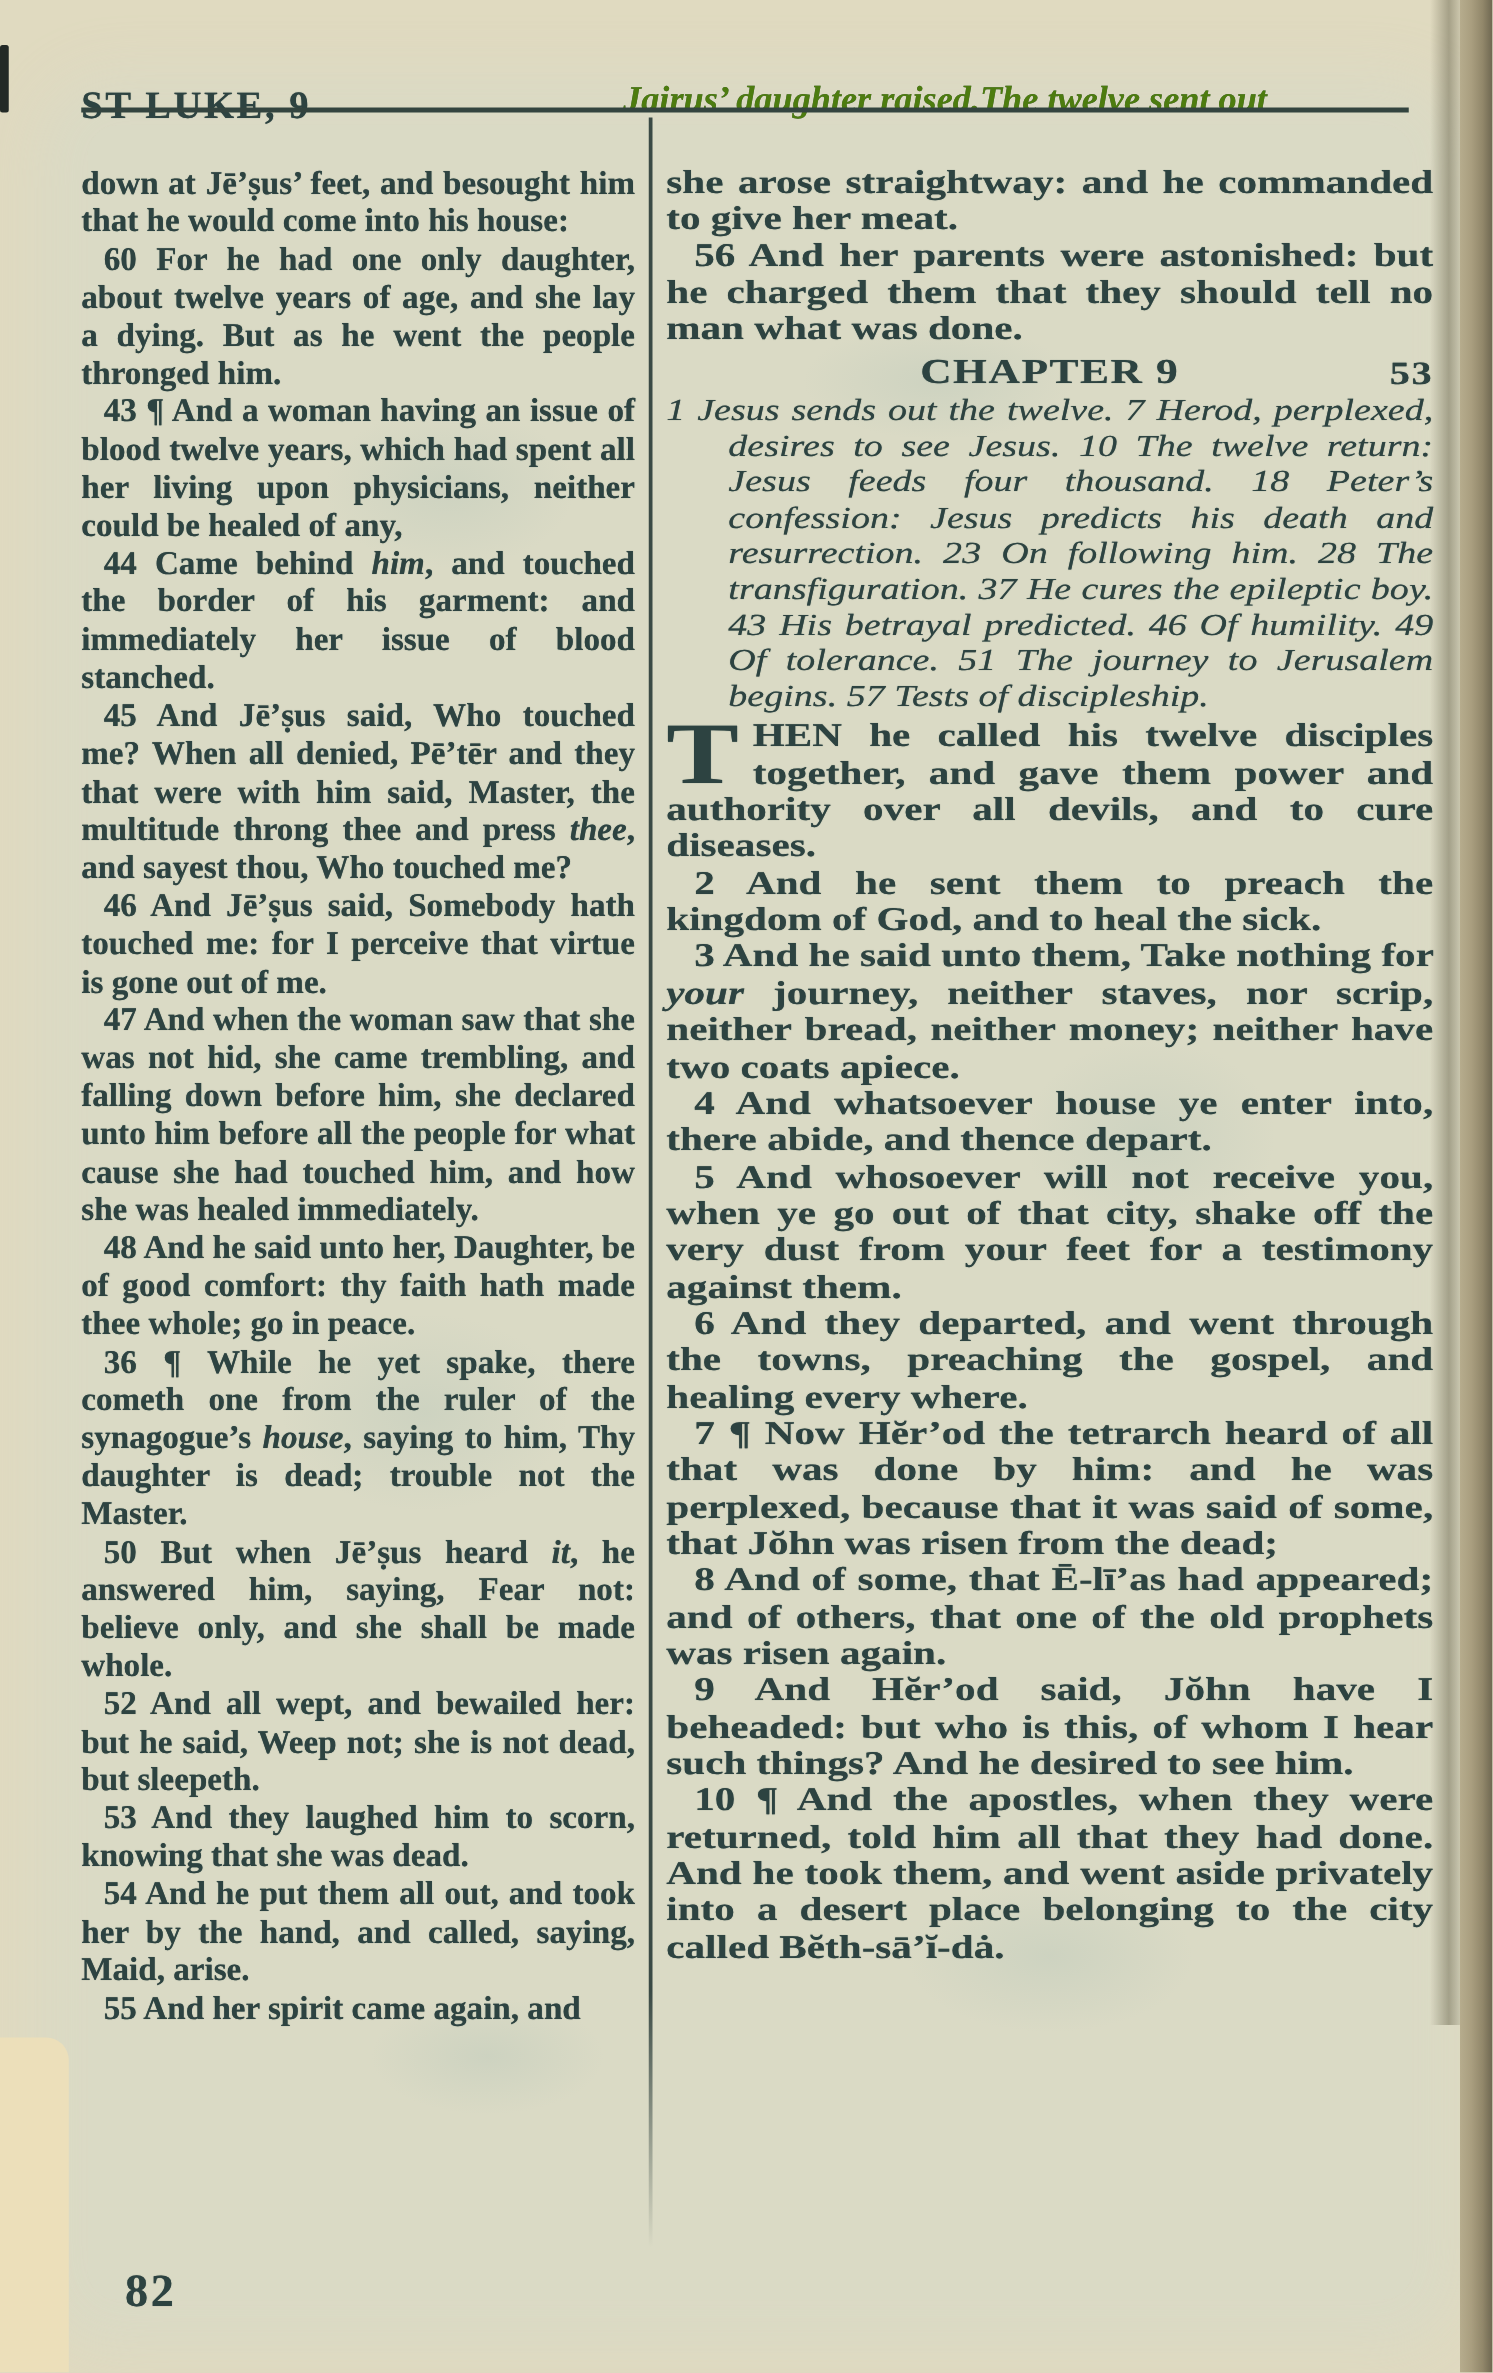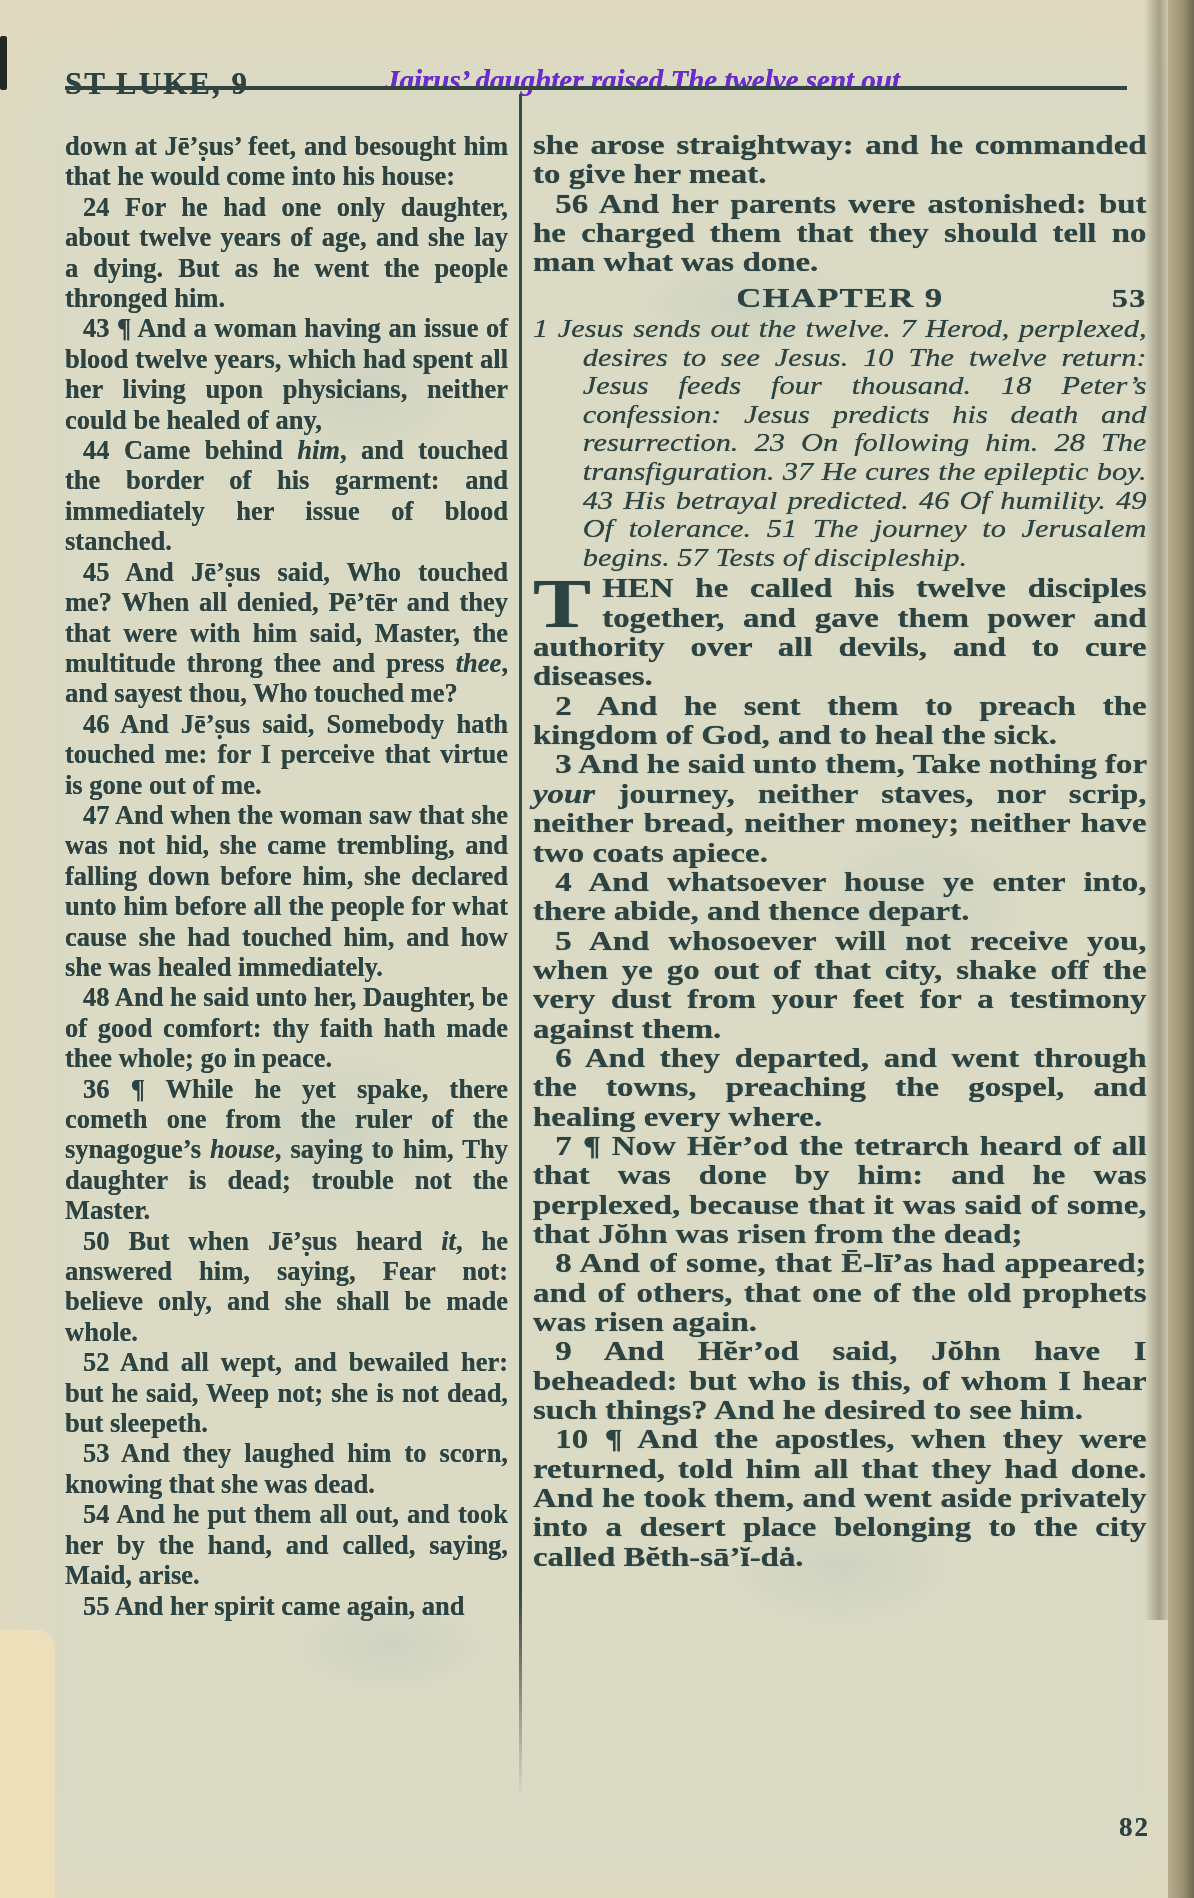--- a/index.html
+++ b/index.html
@@ -32,22 +32,22 @@
   .edge-right-band{
     position:absolute;right:0;top:0;width:26px;height:100%;
     background:linear-gradient(90deg,#b6ac8d 0%,#a99e7f 35%,#91876a 70%,#6e6751 100%);
   }
   .page-header{position:absolute;left:65px;top:36px;width:1062px;height:46px;margin-top:28px;}
   .book-title{
     position:absolute;left:0;top:2px;font-size:31px;font-weight:700;letter-spacing:2px;
     color:#2d4341;text-shadow:0 0 0.6px rgba(45,67,65,0.85);
   }
   .running-head{
-    position:absolute;left:320px;right:0;top:0;display:flex;justify-content:flex-start;
-    font-style:italic;font-weight:700;font-size:29px;color:#6d28d9;
+    position:absolute;left:320px;right:0;top:0;display:flex;justify-content:center;
+    font-style:italic;font-weight:700;font-size:29px;color:#4d7c0f;
     text-shadow:0 0 0.5px rgba(45,67,65,0.8);
   }
   .header-rule{position:absolute;left:65px;top:86px;width:1062px;height:4px;background:#33443f;}
 
   .column{position:absolute;top:96px;color:#2d4341;margin-top:35px;}
   .col-left{
     left:65px;width:443px;font-size:26.5px;line-height:30.4px;font-weight:700;
     text-align:justify;text-shadow:0 0 0.6px rgba(45,67,65,0.8);
   }
   .col-right{left:533px;width:614px;}
@@ -64,22 +64,22 @@
   p.verse.no-indent{text-indent:0;}
   .it{font-style:italic;}
   .chapter-heading{position:relative;text-align:center;font-weight:700;font-size:28px;letter-spacing:1px;margin:5px 0 3px 0;}
   .chapter-ref{position:absolute;right:0;top:1px;font-size:26px;}
   p.summary{
     margin:0 0 2px 0;font-style:italic;font-weight:400;font-size:24.5px;line-height:28.6px;
     padding-left:40px;text-indent:-40px;text-align:justify;
   }
   .dropcap{float:left;font-size:70px;line-height:54px;padding:3px 9px 0 0;font-weight:700;}
   .page-number{
-    position:absolute;left:100px;top:1812px;width:1050px;text-align:right;
-    font-size:27px;font-weight:700;letter-spacing:2px;color:#2d4341;
+    position:absolute;left:100px;top:1812px;width:1050px;text-align:left;
+    font-size:37px;font-weight:700;letter-spacing:2px;color:#2d4341;
     text-shadow:0 0 0.6px rgba(45,67,65,0.8);
   }
 </style>
 </head>
 <body>
 
 <div class="page-bg"></div>
 <div class="text-tint"></div>
 
 <div class="smudge" style="left:600px;top:240px;width:300px;height:130px;"></div>
@@ -99,21 +99,21 @@
   <span class="running-head">
     <span>Jairus’ daughter raised.</span>
     <span>The twelve sent out</span>
   </span>
 </div>
 <div class="header-rule"></div>
 <div class="divider"></div>
 
 <div class="column col-left" id="col-left">
     <p class="verse no-indent"><span>down at Jē’ṣus’ feet, and besought him that he would come into his house:</span></p>
-    <p class="verse"><span>24 For he had one only daughter, about twelve years of age, and she lay a dying. But as he went the people thronged him.</span></p>
+    <p class="verse"><span>60 For he had one only daughter, about twelve years of age, and she lay a dying. But as he went the people thronged him.</span></p>
     <p class="verse"><span>43 ¶ And a woman having an issue of blood twelve years, which had spent all her living upon physicians, neither could be healed of any,</span></p>
     <p class="verse"><span>44 Came behind </span><span class="it">him</span><span>, and touched the border of his garment: and immediately her issue of blood stanched.</span></p>
     <p class="verse"><span>45 And Jē’ṣus said, Who touched me? When all denied, Pē’tēr and they that were with him said, Master, the multitude throng thee and press </span><span class="it">thee</span><span>, and sayest thou, Who touched me?</span></p>
     <p class="verse"><span>46 And Jē’ṣus said, Somebody hath touched me: for I perceive that virtue is gone out of me.</span></p>
     <p class="verse"><span>47 And when the woman saw that she was not hid, she came trembling, and falling down before him, she declared unto him before all the people for what cause she had touched him, and how she was healed immediately.</span></p>
     <p class="verse"><span>48 And he said unto her, Daughter, be of good comfort: thy faith hath made thee whole; go in peace.</span></p>
     <p class="verse"><span>36 ¶ While he yet spake, there cometh one from the ruler of the synagogue’s </span><span class="it">house</span><span>, saying to him, Thy daughter is dead; trouble not the Master.</span></p>
     <p class="verse"><span>50 But when Jē’ṣus heard </span><span class="it">it</span><span>, he answered him, saying, Fear not: believe only, and she shall be made whole.</span></p>
     <p class="verse"><span>52 And all wept, and bewailed her: but he said, Weep not; she is not dead, but sleepeth.</span></p>
     <p class="verse"><span>53 And they laughed him to scorn, knowing that she was dead.</span></p>

